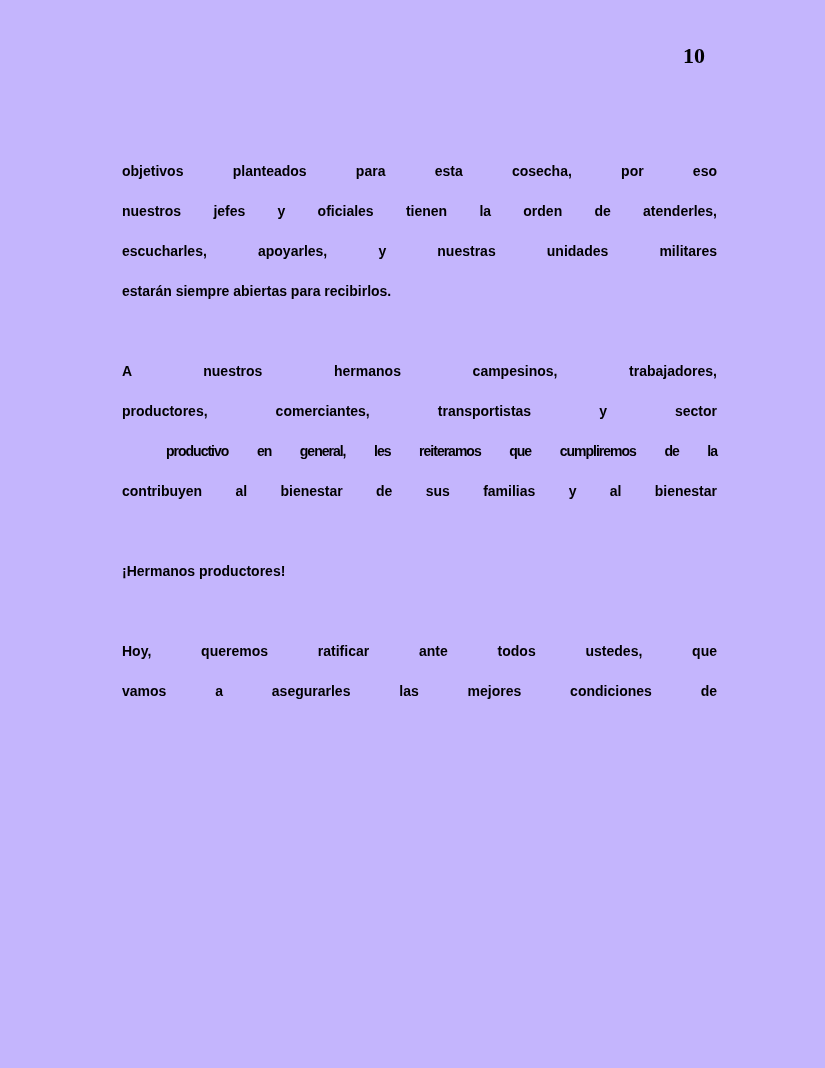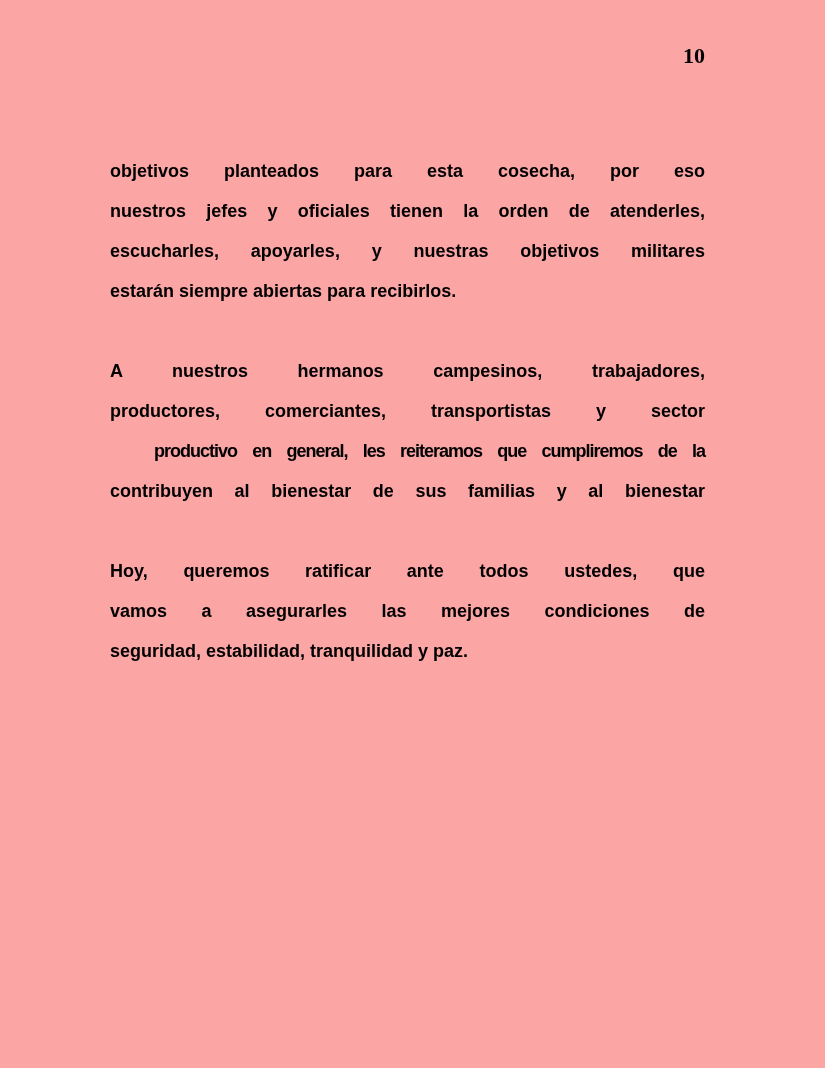--- a/index.html
+++ b/index.html
@@ -10,41 +10,41 @@
   body {
     width: 825px;
     height: 1068px;
     position: relative;
     overflow: hidden;
     font-family: "Liberation Sans", sans-serif;
   }
   .page {
     position: absolute;
     inset: 0;
-    background: #fca5a5;
+    background: #c4b5fd;
     color: #000000;
   }
   .page-header {
     position: absolute;
     top: 43px;
     right: 120px;
     font-family: "Liberation Serif", serif;
     font-weight: bold;
     font-size: 22px;
     line-height: 25px;
     color: #000000;
   }
   .content {
     position: absolute;
     top: 151px;
-    left: 110px;
+    left: 122px;
     width: 595px;
     font-family: "Liberation Sans", sans-serif;
     font-weight: bold;
-    font-size: 18px;
+    font-size: 14px;
     line-height: 40px;
     color: #000000;
   }
   .para { margin: 0; }
   .para + .para { margin-top: 40px; }
   .line {
     text-align: justify;
     text-align-last: justify;
     white-space: normal;
   }
@@ -62,32 +62,34 @@
 
 <div class="page">
 
   <div class="page-header">10</div>
 
   <div class="content">
 
     <div class="para">
       <div class="line">objetivos planteados para esta cosecha, por eso</div>
       <div class="line">nuestros jefes y oficiales tienen la orden de atenderles,</div>
-      <div class="line">escucharles, apoyarles, y nuestras objetivos militares</div>
+      <div class="line">escucharles, apoyarles, y nuestras unidades militares</div>
       <div class="line last">estarán siempre abiertas para recibirlos.</div>
     </div>
 
     <div class="para">
       <div class="line">A nuestros hermanos campesinos, trabajadores,</div>
       <div class="line">productores, comerciantes, transportistas y sector</div>
       <div class="line condensed">productivo en general, les reiteramos que cumpliremos de la</div>
       <div class="line">contribuyen al bienestar de sus familias y al bienestar</div>
     </div>
 
+    <div class="para">
+      <div class="line last">¡Hermanos productores!</div>
+    </div>
 
     <div class="para">
       <div class="line">Hoy, queremos ratificar ante todos ustedes, que</div>
       <div class="line">vamos a asegurarles las mejores condiciones de</div>
-      <div class="line last">seguridad, estabilidad, tranquilidad y paz.</div>
     </div>
 
   </div>
 </div>
 
 </body></html>

